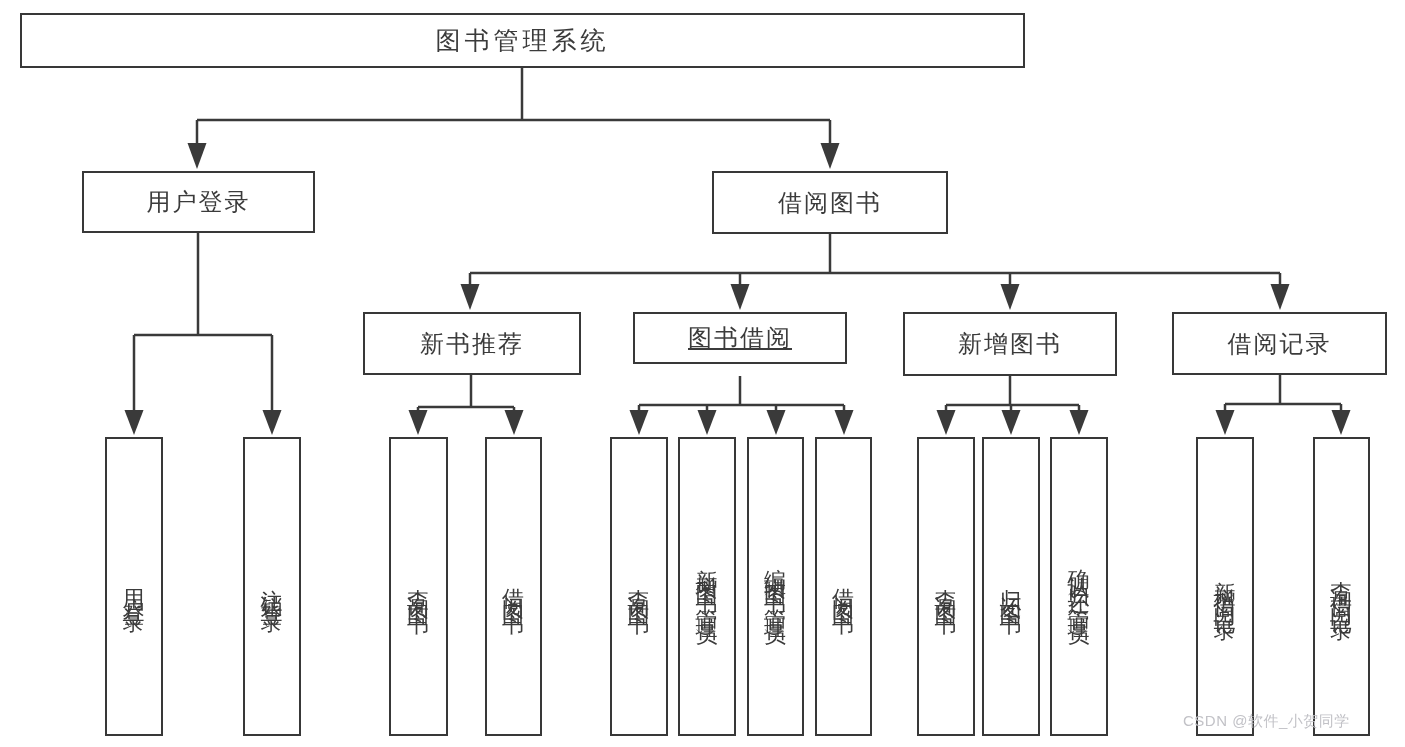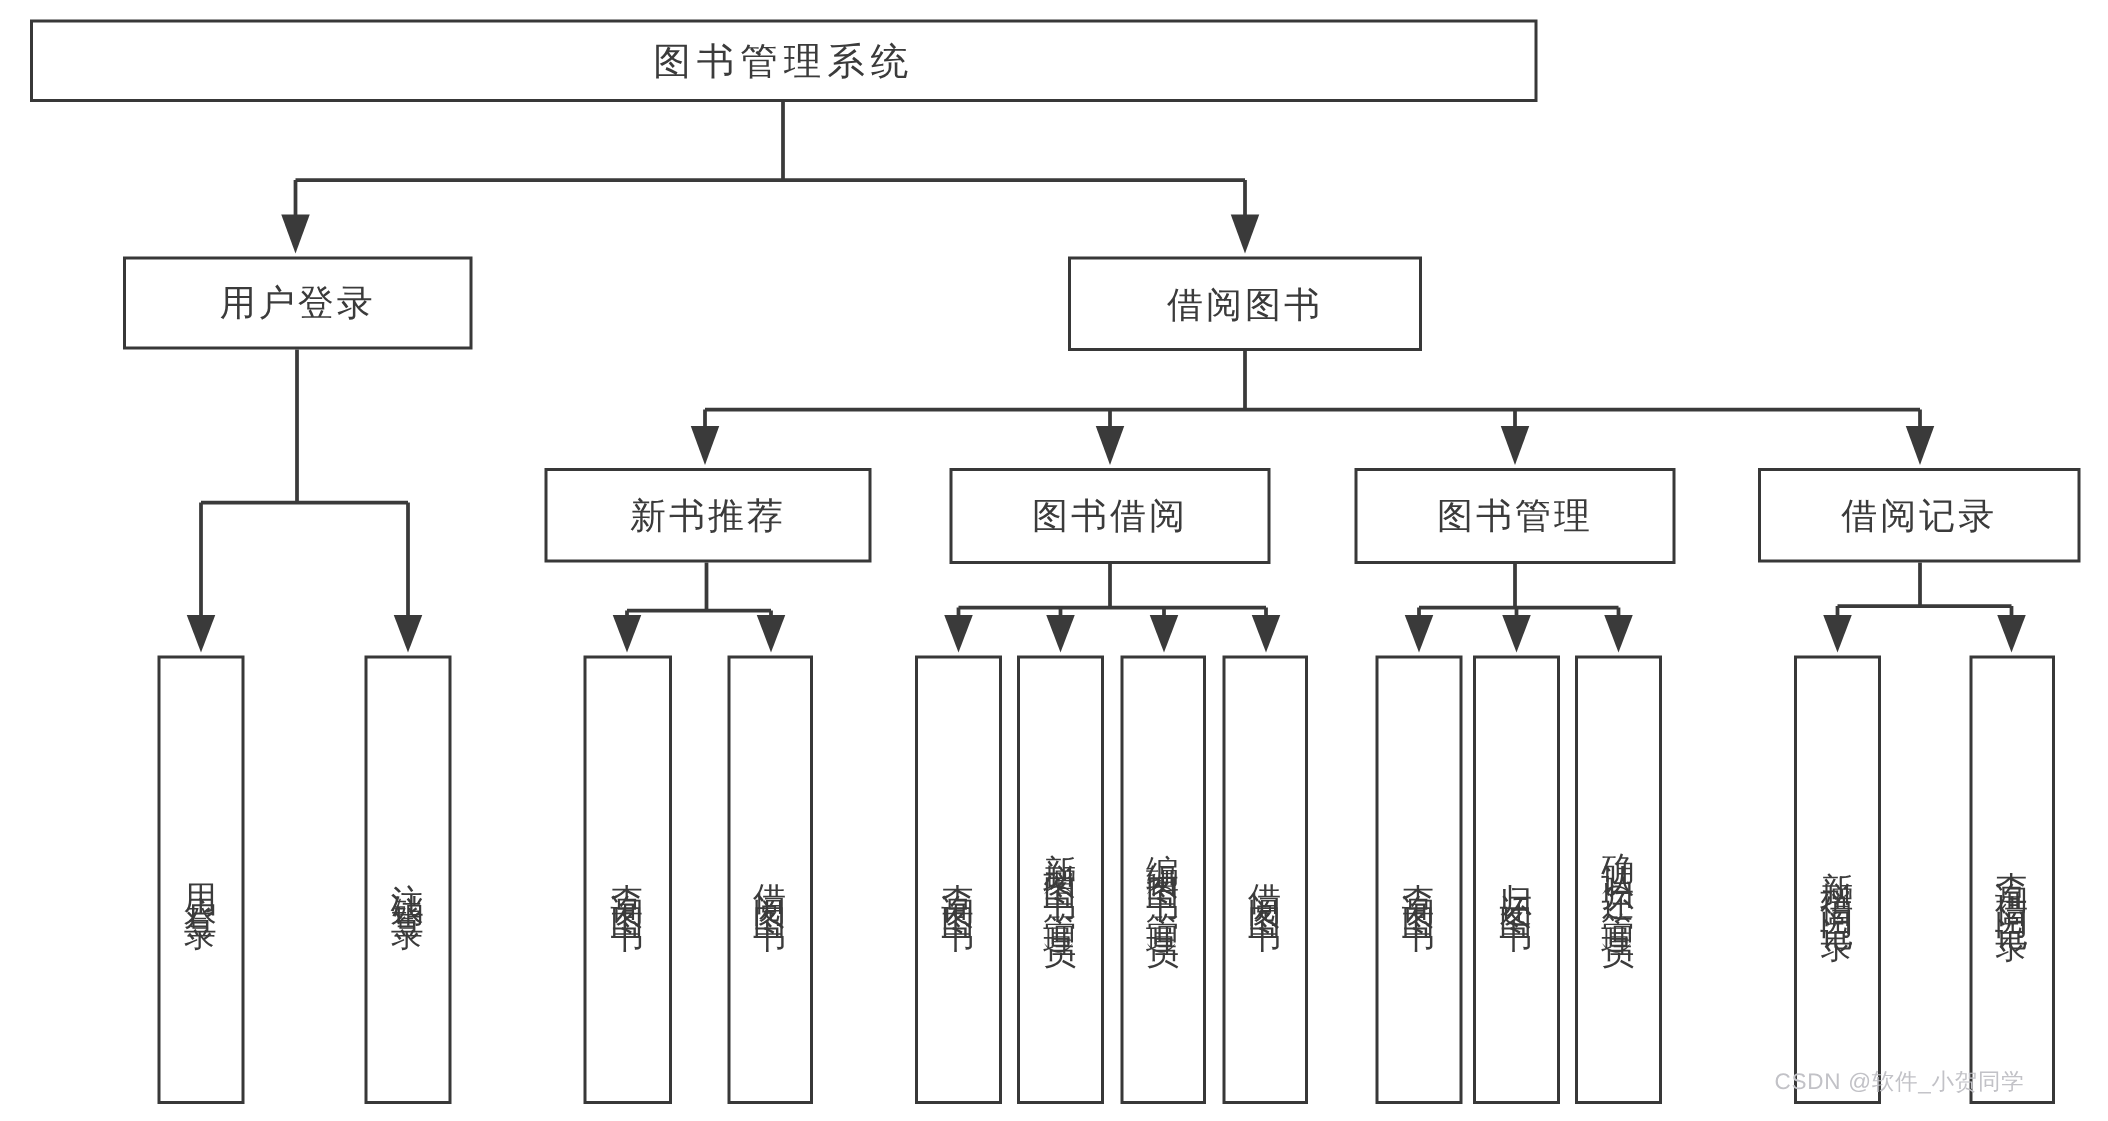--- a/index.html
+++ b/index.html
@@ -114,25 +114,25 @@
   <div class="node node-h" style="left:82px;top:171px;width:233px;height:62px;">
     <span>用户登录</span>
   </div>
   <div class="node node-h" style="left:712px;top:171px;width:236px;height:63px;">
     <span>借阅图书</span>
   </div>
 
   <div class="node node-h" style="left:363px;top:312px;width:218px;height:63px;">
     <span>新书推荐</span>
   </div>
-  <div class="node node-h" style="left:633px;top:312px;width:214px;height:64px;">
+  <div class="node node-h" style="left:633px;top:312px;width:214px;height:52px;text-decoration:underline;">
     <span>图书借阅</span>
   </div>
   <div class="node node-h" style="left:903px;top:312px;width:214px;height:64px;">
-    <span>图书管理</span>
+    <span>新增图书</span>
   </div>
   <div class="node node-h" style="left:1172px;top:312px;width:215px;height:63px;">
     <span>借阅记录</span>
   </div>
 
   <div class="node node-leaf" style="left:105px;top:437px;width:58px;height:299px;">
     <span>用户登录</span>
   </div>
   <div class="node node-leaf" style="left:243px;top:437px;width:58px;height:299px;">
     <span>注销登录</span>

